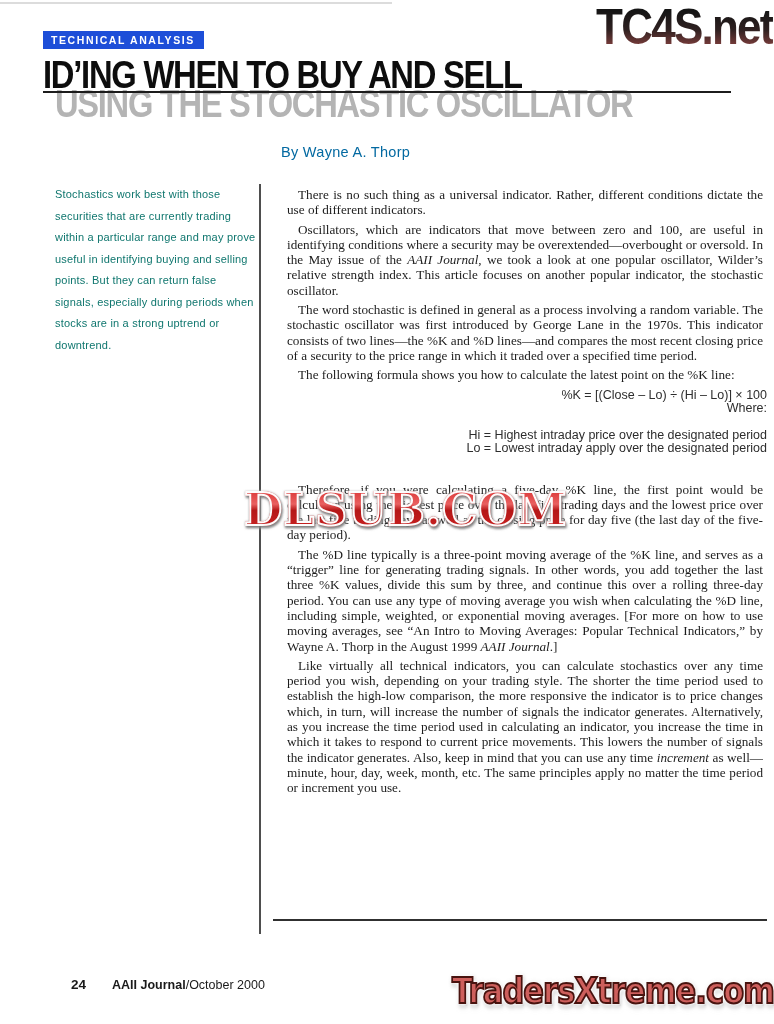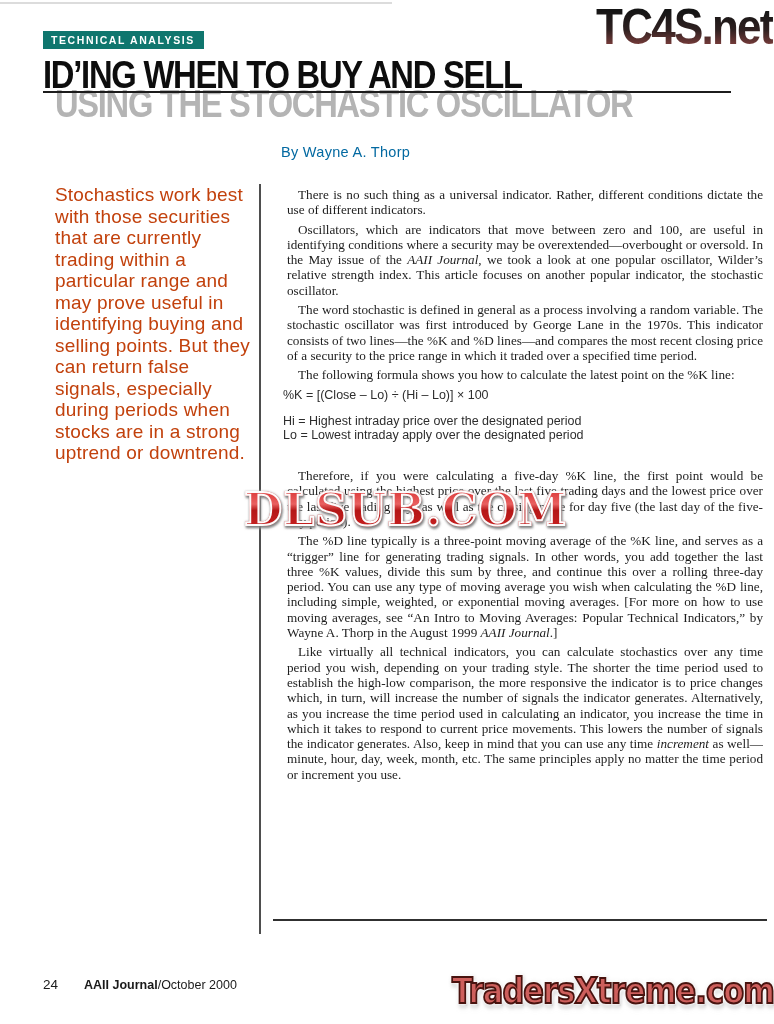--- a/index.html
+++ b/index.html
@@ -18,21 +18,21 @@
     font-size:50px; line-height:1; letter-spacing:-2px; white-space:nowrap;
     transform:scaleX(0.88); transform-origin:right top;
     background:linear-gradient(180deg,#151515 18%,#2e2020 55%,#7c3e3c 88%,#8d4a46 100%);
     -webkit-background-clip:text; background-clip:text; color:transparent;
     filter:drop-shadow(0 0 1px #ffffff) drop-shadow(0 0 1px #ffffff);
   }
 
   
   .kicker {
     position:absolute; left:43px; top:31px;
-    background:#0f766e; color:#ffffff;
+    background:#1d4ed8; color:#ffffff;
     font-family:"Liberation Sans", sans-serif; font-weight:bold;
     font-size:10.5px; letter-spacing:1.6px; padding:3px 9px 3px 8px; white-space:nowrap;
   }
 
   
   .title1 {
     position:absolute; left:43px; top:55px;
     font-family:"Liberation Sans", sans-serif; font-weight:bold;
     font-size:39px; line-height:1; letter-spacing:-1.5px; color:#0d0d0d;
     white-space:nowrap; transform:scaleX(0.84); transform-origin:left top; z-index:3;
@@ -46,59 +46,59 @@
   }
 
   .byline {
     position:absolute; left:281px; top:144px;
     font-family:"Liberation Sans", sans-serif; font-size:14.5px; color:#0369a1; letter-spacing:0.3px;
   }
 
   
   .sidebar {
     position:absolute; left:55px; top:184px; width:202px;
-    font-family:"Liberation Sans", sans-serif; font-size:19px; line-height:21.5px;
-    color:#c2410c; letter-spacing:0.2px;
+    font-family:"Liberation Sans", sans-serif; font-size:11px; line-height:21.5px;
+    color:#0f766e; letter-spacing:0.2px;
   }
 
   .divider { position:absolute; left:259px; top:184px; width:2px; height:750px; background:#4e4e4e; }
 
   
   .main-col {
     position:absolute; left:283px; top:183px; width:484px; height:732px; overflow:hidden;
     font-size:13.2px; line-height:15.3px; text-align:justify; color:#1c1c1c;
   }
   .main-col p { margin:4px; text-indent:11px; }
   .section-heading {
     font-family:"Liberation Sans", sans-serif; font-weight:bold;
     font-size:13.5px; letter-spacing:0.2px; color:#101010;
     margin:18px 0 12px 0; text-align:left;
   }
   .formula-block {
     font-family:"Liberation Sans", sans-serif; font-size:12.5px; line-height:13.5px;
-    color:#2d2d2d; text-align:left; margin:6px 0 0 0;
+    color:#2d2d2d; text-align:right; margin:6px 0 0 0;
   }
   .formula-block .fline { white-space:nowrap; }
   .formula-gap { height:13px; }
   .after-formula { margin-top:26px !important; }
 
   
   .foot-rule { position:absolute; left:273px; top:919px; width:494px; height:2px; background:#303030; }
   .footnote {
     position:absolute; left:295px; top:928px; width:472px;
     font-family:"Liberation Sans", sans-serif; font-style:italic;
     font-size:12.5px; line-height:17px; color:#2b2b2b;
   }
 
   
   .folio {
     position:absolute; left:43px; top:977px;
     font-family:"Liberation Sans", sans-serif; font-size:12.5px; color:#1a1a1a; white-space:nowrap;
   }
-  .folio .pagenum { font-weight:normal; font-size:13.5px; margin-right:26px; }
+  .folio .pagenum { font-weight:bold; font-size:13.5px; margin-right:26px;margin-left:28px; }
   .folio .journal { font-weight:bold; }
 
   
   .wm-mid {
     position:absolute; left:244px; top:487px; z-index:10;
     font-family:"DejaVu Serif", serif; font-weight:bold;
     font-size:45px; line-height:1; letter-spacing:1px; white-space:nowrap;
     background:linear-gradient(180deg,#d83030 0%,#e96060 38%,#b51717 52%,#cc2424 100%);
     -webkit-background-clip:text; background-clip:text; color:transparent;
     -webkit-text-stroke:2px #fcfcfc;
@@ -140,20 +140,21 @@
   <div class="main-col">
     <p>There is no such thing as a universal indicator. Rather, different conditions dictate the use of different indicators.</p>
     <p><span>Oscillators, which are indicators that move between zero and 100, are useful in identifying conditions where a security may be overextended—overbought or oversold. In the May issue of the </span><em>AAII Journal</em><span>, we took a look at one popular oscillator, Wilder’s relative strength index. This article focuses on another popular indicator, the stochastic oscillator.</span></p>
 
 
     <p>The word stochastic is defined in general as a process involving a random variable. The stochastic oscillator was first introduced by George Lane in the 1970s. This indicator consists of two lines—the %K and %D lines—and compares the most recent closing price of a security to the price range in which it traded over a specified time period.</p>
     <p>The following formula shows you how to calculate the latest point on the %K line:</p>
 
     <div class="formula-block">
       <div class="fline">%K = [(Close – Lo) ÷ (Hi – Lo)] × 100</div>
+      <div class="fline">Where:</div>
       <div class="formula-gap"></div>
       <div class="fline">Hi = Highest intraday price over the designated period</div>
       <div class="fline">Lo = Lowest intraday apply over the designated period</div>
     </div>
 
     <p class="after-formula">Therefore, if you were calculating a five-day %K line, the first point would be calculated using the highest price over the last five trading days and the lowest price over the last five trading days as well as the closing price for day five (the last day of the five-day period).</p>
     <p><span>The %D line typically is a three-point moving average of the %K line, and serves as a “trigger” line for generating trading signals. In other words, you add together the last three %K values, divide this sum by three, and continue this over a rolling three-day period. You can use any type of moving average you wish when calculating the %D line, including simple, weighted, or exponential moving averages. [For more on how to use moving averages, see “An Intro to Moving Averages: Popular Technical Indicators,” by Wayne A. Thorp in the August 1999 </span><em>AAII Journal</em><span>.]</span></p>
     <p><span>Like virtually all technical indicators, you can calculate stochastics over any time period you wish, depending on your trading style. The shorter the time period used to establish the high-low comparison, the more responsive the indicator is to price changes which, in turn, will increase the number of signals the indicator generates. Alternatively, as you increase the time period used in calculating an indicator, you increase the time in which it takes to respond to current price movements. This lowers the number of signals the indicator generates. Also, keep in mind that you can use any time </span><em>increment</em><span> as well—minute, hour, day, week, month, etc. The same principles apply no matter the time period or increment you use.</span></p>
   </div>
 

